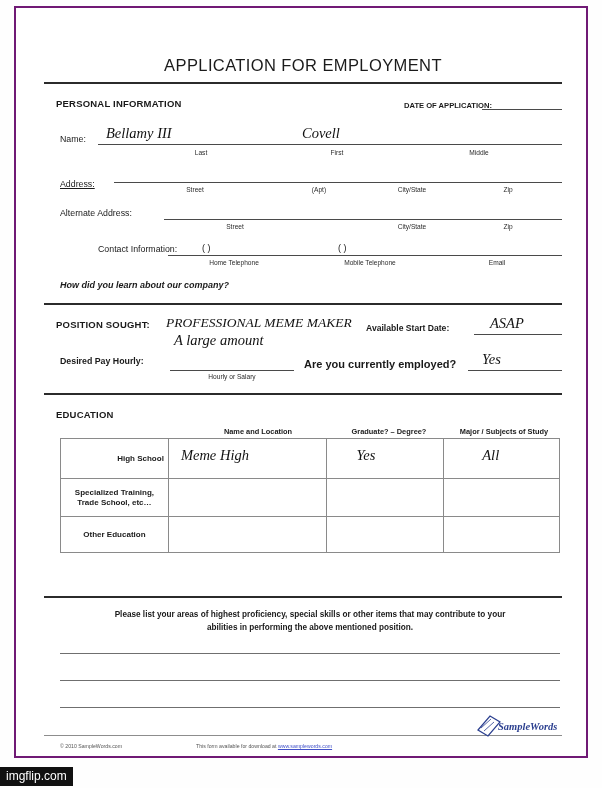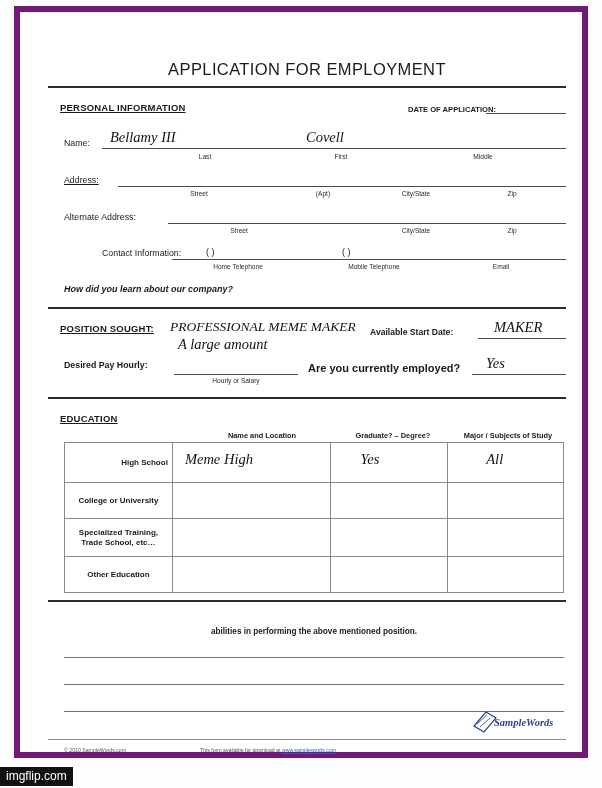--- a/index.html
+++ b/index.html
@@ -18,42 +18,41 @@
     position: absolute;
     left: 0; top: 0;
     width: 602px; height: 788px;
     background: #fefefe;
   }
   .sheet {
     position: absolute;
     left: 14px; top: 6px;
     width: 574px; height: 752px;
     background: #ffffff;
-    border: 6px solid #701a75;
+    border: 2px solid #701a75;
   }
   .title {
     position: absolute;
     left: 0; top: 48px;
     width: 574px;
     text-align: center;
     font-size: 16.5px;
     letter-spacing: 0.4px;
     color: #1b1b1b;
   }
   .rule {
     position: absolute;
     background: #2b2b2b;
   }
   .rule-thick { height: 2px; }
   .rule-thin { height: 1px; background: #8d8d8d; }
   .sec-head {
     position: absolute;
     font-size: 9.5px;
     font-weight: bold;
-    text-decoration: underline;
     letter-spacing: .2px;
   }
   .lbl {
     position: absolute;
     font-size: 8.8px;
     color: #1a1a1a;
   }
   .lbl-b { font-weight: bold; }
   .tiny {
     position: absolute;
@@ -156,21 +155,21 @@
 
     <div class="lbl" style="left:44px; top:126px;">Name:</div>
     <div class="line" style="left:82px; top:136px; width:464px;"></div>
     <div class="hand" style="left:90px; top:117px;">Bellamy III</div>
     <div class="hand" style="left:286px; top:117px;">Covell</div>
     <div class="hand" style="left:430px; top:117px;"></div>
     <div class="tiny" style="left:150px; top:141px; width:70px;">Last</div>
     <div class="tiny" style="left:286px; top:141px; width:70px;">First</div>
     <div class="tiny" style="left:428px; top:141px; width:70px;">Middle</div>
 
-    <div class="lbl" style="left:44px; top:163px;text-decoration:underline;">Address:</div>
+    <div class="lbl" style="left:44px; top:171px;text-decoration:underline;">Address:</div>
     <div class="line" style="left:98px; top:174px; width:448px;"></div>
     <div class="tiny" style="left:144px; top:178px; width:70px;">Street</div>
     <div class="tiny" style="left:268px; top:178px; width:70px;">(Apt)</div>
     <div class="tiny" style="left:358px; top:178px; width:76px;">City/State</div>
     <div class="tiny" style="left:462px; top:178px; width:60px;">Zip</div>
 
     <div class="lbl" style="left:44px; top:200px;">Alternate Address:</div>
     <div class="line" style="left:148px; top:211px; width:398px;"></div>
     <div class="tiny" style="left:184px; top:215px; width:70px;">Street</div>
     <div class="tiny" style="left:358px; top:215px; width:76px;">City/State</div>
@@ -185,21 +184,21 @@
     <div class="tiny" style="left:446px; top:251px; width:70px;">Email</div>
 
     <div class="italic-b" style="left:44px; top:272px;">How did you learn about our company?</div>
 
     <div class="rule rule-thick" style="left:28px; top:295px; width:518px;"></div>
 
     <div class="sec-head" style="left:40px; top:311px;">POSITION SOUGHT:</div>
     <div class="hand" style="left:150px; top:307px; font-style:italic; font-size:13.5px;">PROFESSIONAL MEME MAKER</div>
     <div class="lbl lbl-b" style="left:350px; top:315px; font-size:8.6px;">Available Start Date:</div>
     <div class="line" style="left:458px; top:326px; width:88px;"></div>
-    <div class="hand" style="left:474px; top:307px;">MAKER</div>
+    <div class="hand" style="left:474px; top:307px;">ASAP</div>
 
     <div class="lbl lbl-b" style="left:44px; top:348px; font-size:8.8px;">Desired Pay Hourly:</div>
     <div class="line" style="left:154px; top:362px; width:124px;"></div>
     <div class="hand" style="left:158px; top:324px;">A large amount</div>
     <div class="tiny" style="left:166px; top:365px; width:100px;">Hourly or Salary</div>
     <div class="lbl lbl-b" style="left:288px; top:350px; font-size:11px;text-align:right;">Are you currently employed?</div>
     <div class="line" style="left:452px; top:362px; width:94px;"></div>
     <div class="hand" style="left:466px; top:343px;">Yes</div>
 
     <div class="rule rule-thick" style="left:28px; top:385px; width:518px;"></div>
@@ -218,42 +217,37 @@
           <div class="hand" style="left:12px; top:8px; position:absolute;">Meme High</div>
         </td>
         <td style="width:118px; position:relative;">
           <div class="hand" style="left:30px; top:8px; position:absolute;">Yes</div>
         </td>
         <td style="width:116px; position:relative;">
           <div class="hand" style="left:38px; top:8px; position:absolute;">All</div>
         </td>
       </tr>
       <tr>
-        <td class="rowlab" style="height:36px;">College or University</td>
-        <td></td>
-        <td></td>
-        <td></td>
-      </tr>
-      <tr>
         <td class="rowlab" style="height:38px;">Specialized Training, Trade School, etc…</td>
         <td></td>
         <td></td>
         <td></td>
       </tr>
       <tr>
         <td class="rowlab" style="height:36px;">Other Education</td>
         <td></td>
         <td></td>
         <td></td>
       </tr>
     </tbody>
       </table>
 
     <div class="rule rule-thick" style="left:28px; top:588px; width:518px;"></div>
 
+    <div class="note" style="left:44px; top:601px; width:500px;">Please list your areas of highest proficiency, special skills or other items that may contribute to your</div>
     <div class="note" style="left:44px; top:614px; width:500px;">abilities in performing the above mentioned position.</div>
 
     <div class="line" style="left:44px; top:645px; width:500px; background:#6f6f6f;"></div>
     <div class="line" style="left:44px; top:672px; width:500px; background:#6f6f6f;"></div>
     <div class="line" style="left:44px; top:699px; width:500px; background:#6f6f6f;"></div>
 
     <div class="rule rule-thin" style="left:28px; top:727px; width:518px;"></div>
 
     <div class="foot" style="left:44px; top:735px;">© 2010 SampleWords.com</div>
     <div class="foot" style="left:180px; top:735px;">

